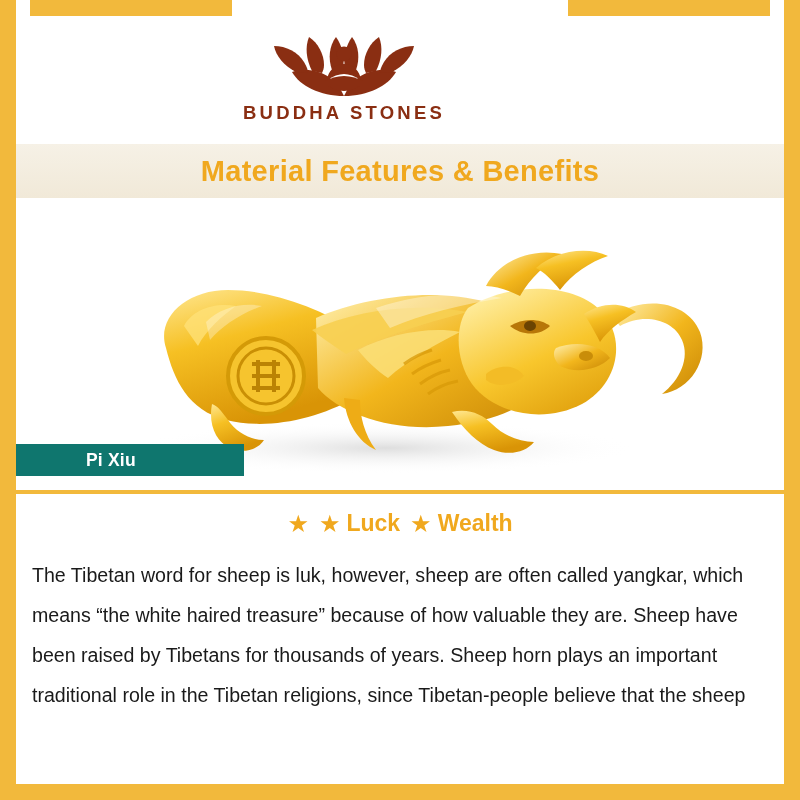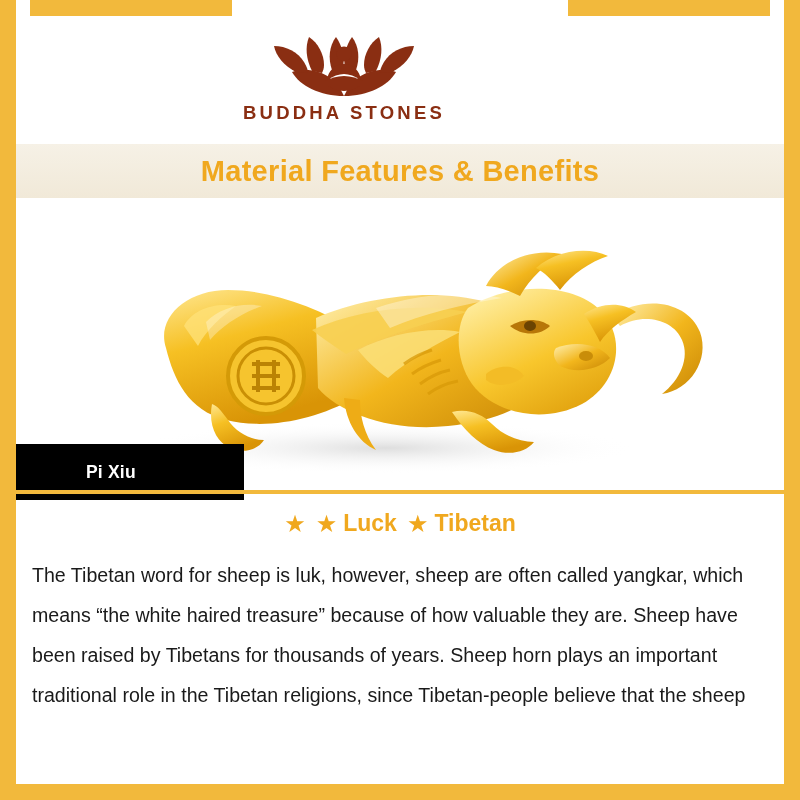--- a/index.html
+++ b/index.html
@@ -154,22 +154,22 @@
     width: 768px;
     height: 292px;
   }
 
   
   .label-ribbon {
     position: absolute;
     left: 16px;
     top: 444px;
     width: 228px;
-    height: 56px;
-    background: #000000;
+    height: 32px;
+    background: #0f766e;
     display: flex;
     align-items: center;
   }
   .label-ribbon-text {
     margin-left: 70px;
     color: #ffffff;
     font-size: 17.5px;
     font-weight: bold;
     font-family: "Liberation Sans", sans-serif;
     letter-spacing: 0.2px;
@@ -370,20 +370,20 @@
   <div class="keywords">
     <span class="kw">
       <span class="kw-star">★</span>
     </span>
     <span class="kw">
       <span class="kw-star">★</span>
       <span class="kw-label">Luck</span>
     </span>
     <span class="kw">
       <span class="kw-star">★</span>
-      <span class="kw-label">Tibetan</span>
+      <span class="kw-label">Wealth</span>
     </span>
   </div>
 
   <div class="body-text">The Tibetan word for sheep is luk, however, sheep are often called yangkar, which means “the white haired treasure” because of how valuable they are. Sheep have been raised by Tibetans for thousands of years. Sheep horn plays an important traditional role in the Tibetan religions, since Tibetan-people believe that the sheep horn symbolizes auspiciousness and it can bring blessing for them.</div>
 
   <div class="bottom-white"></div>
 </div>
 
 </body></html>

